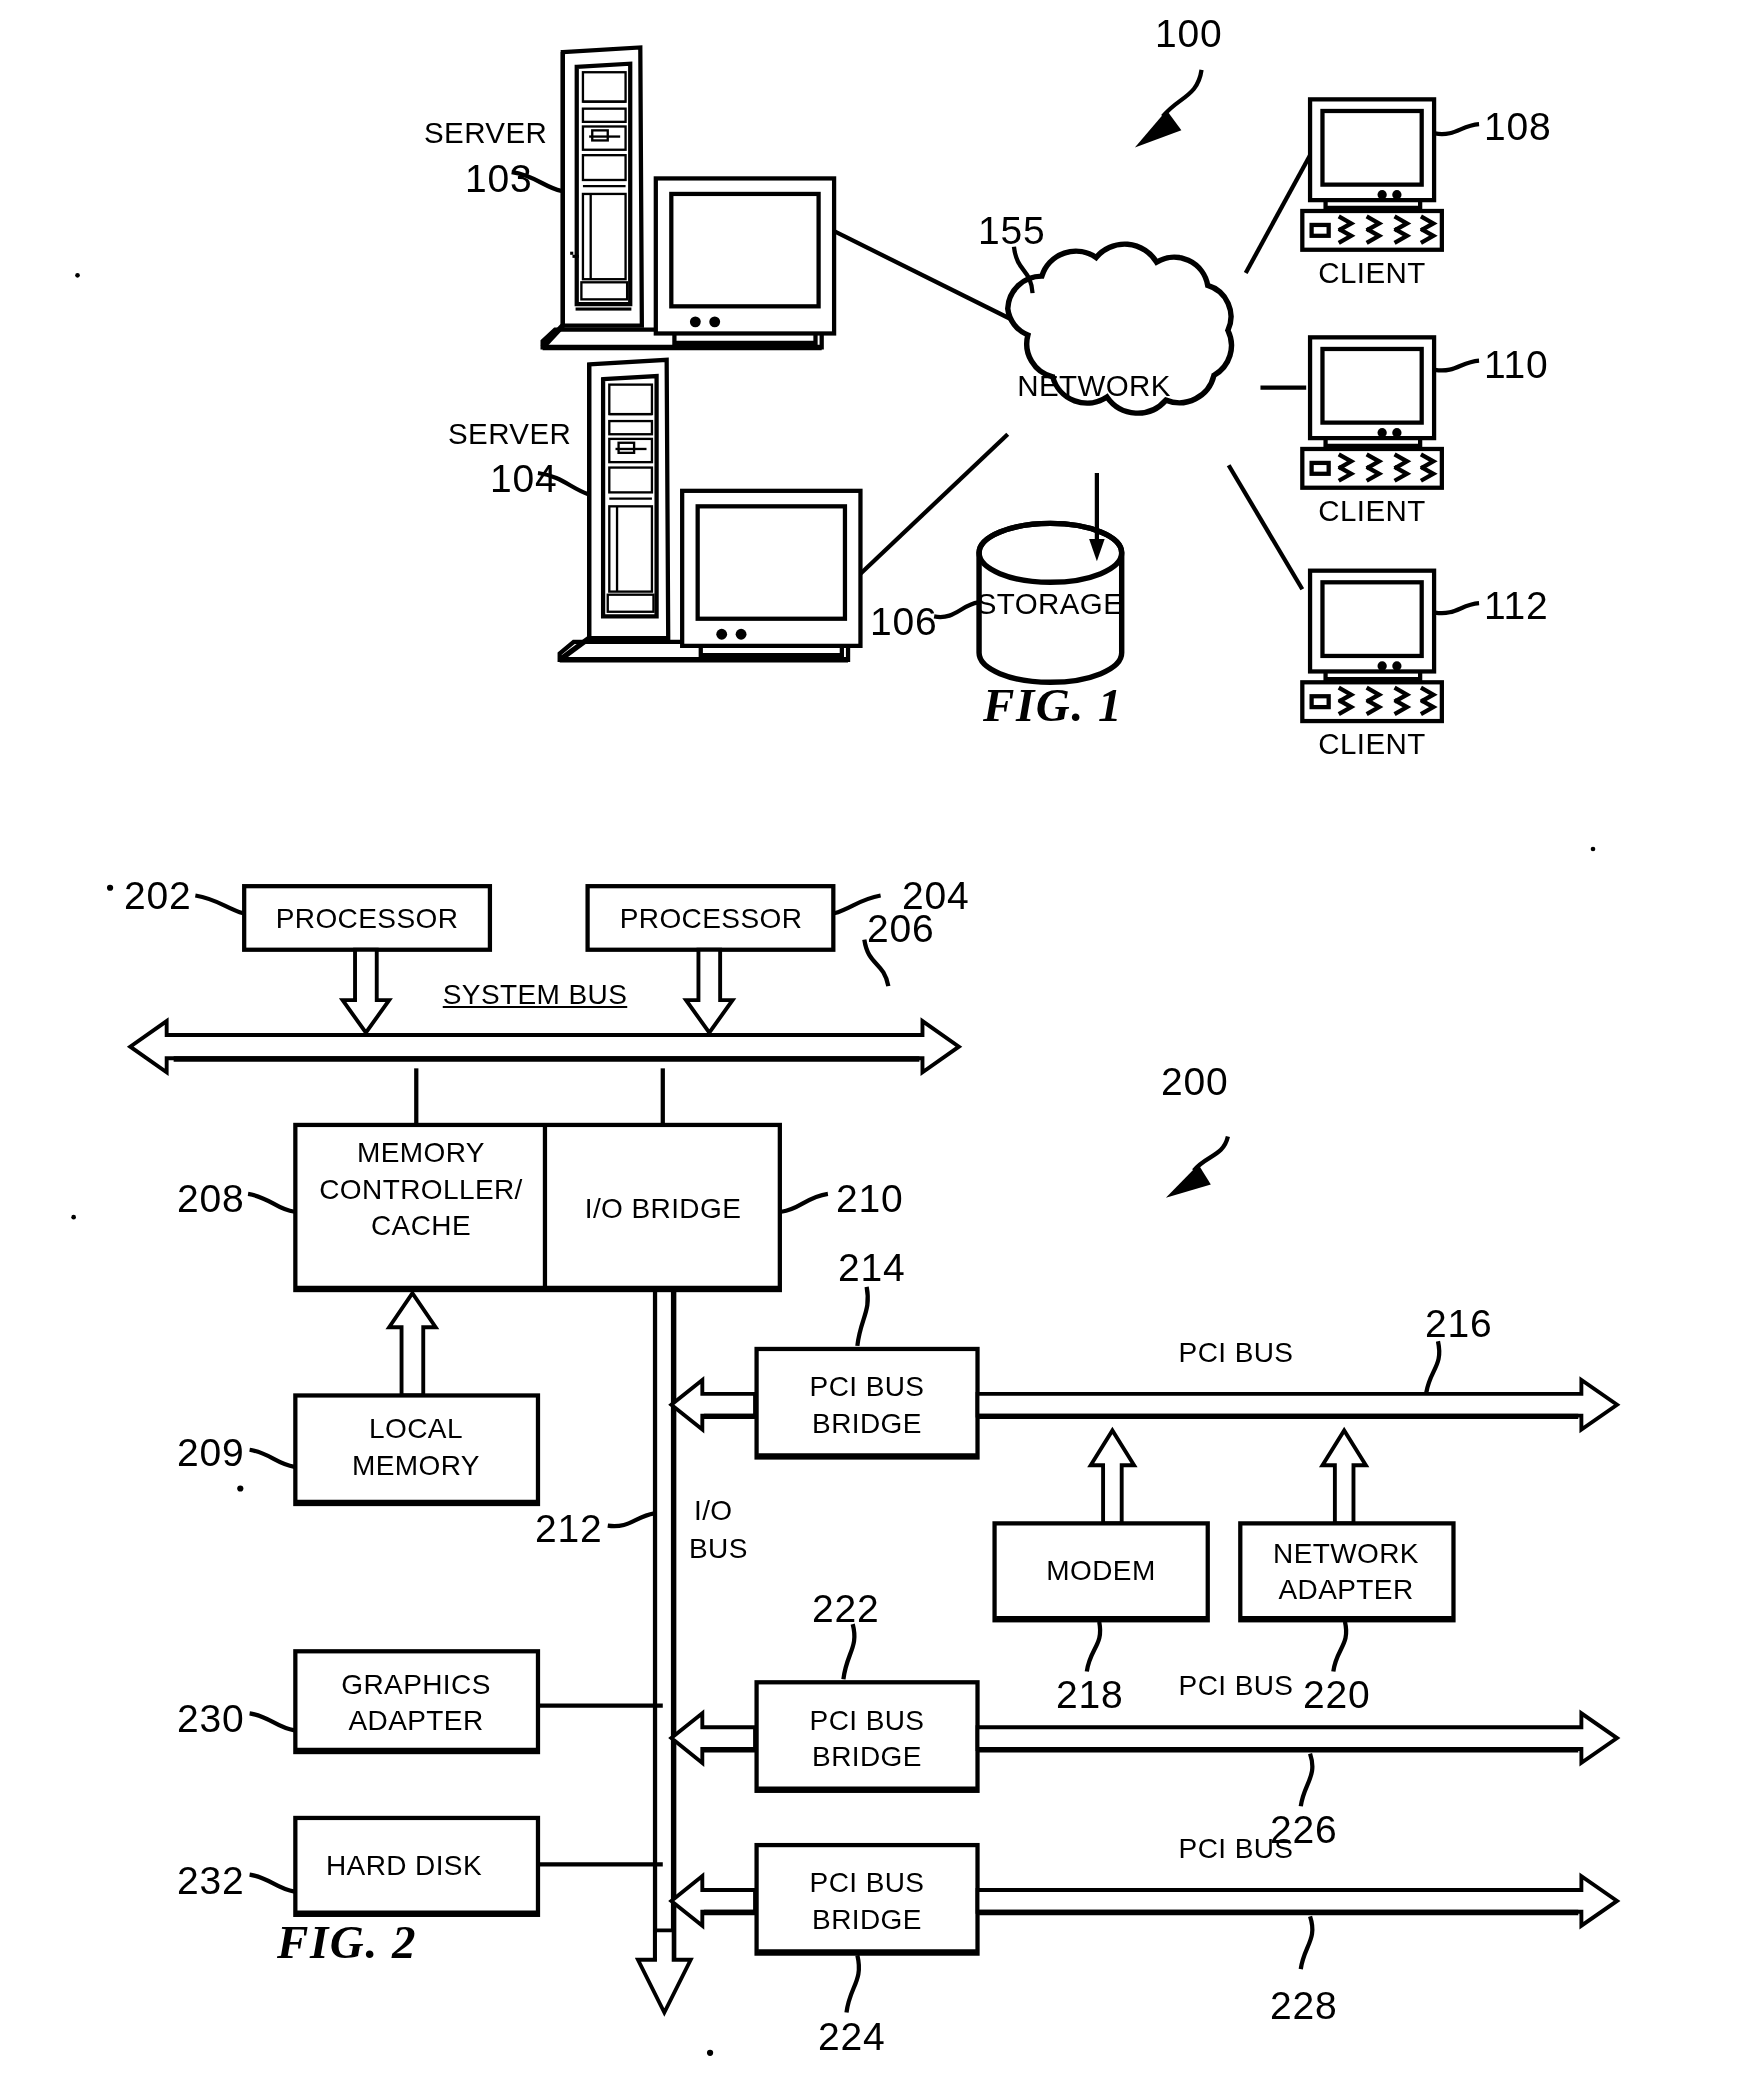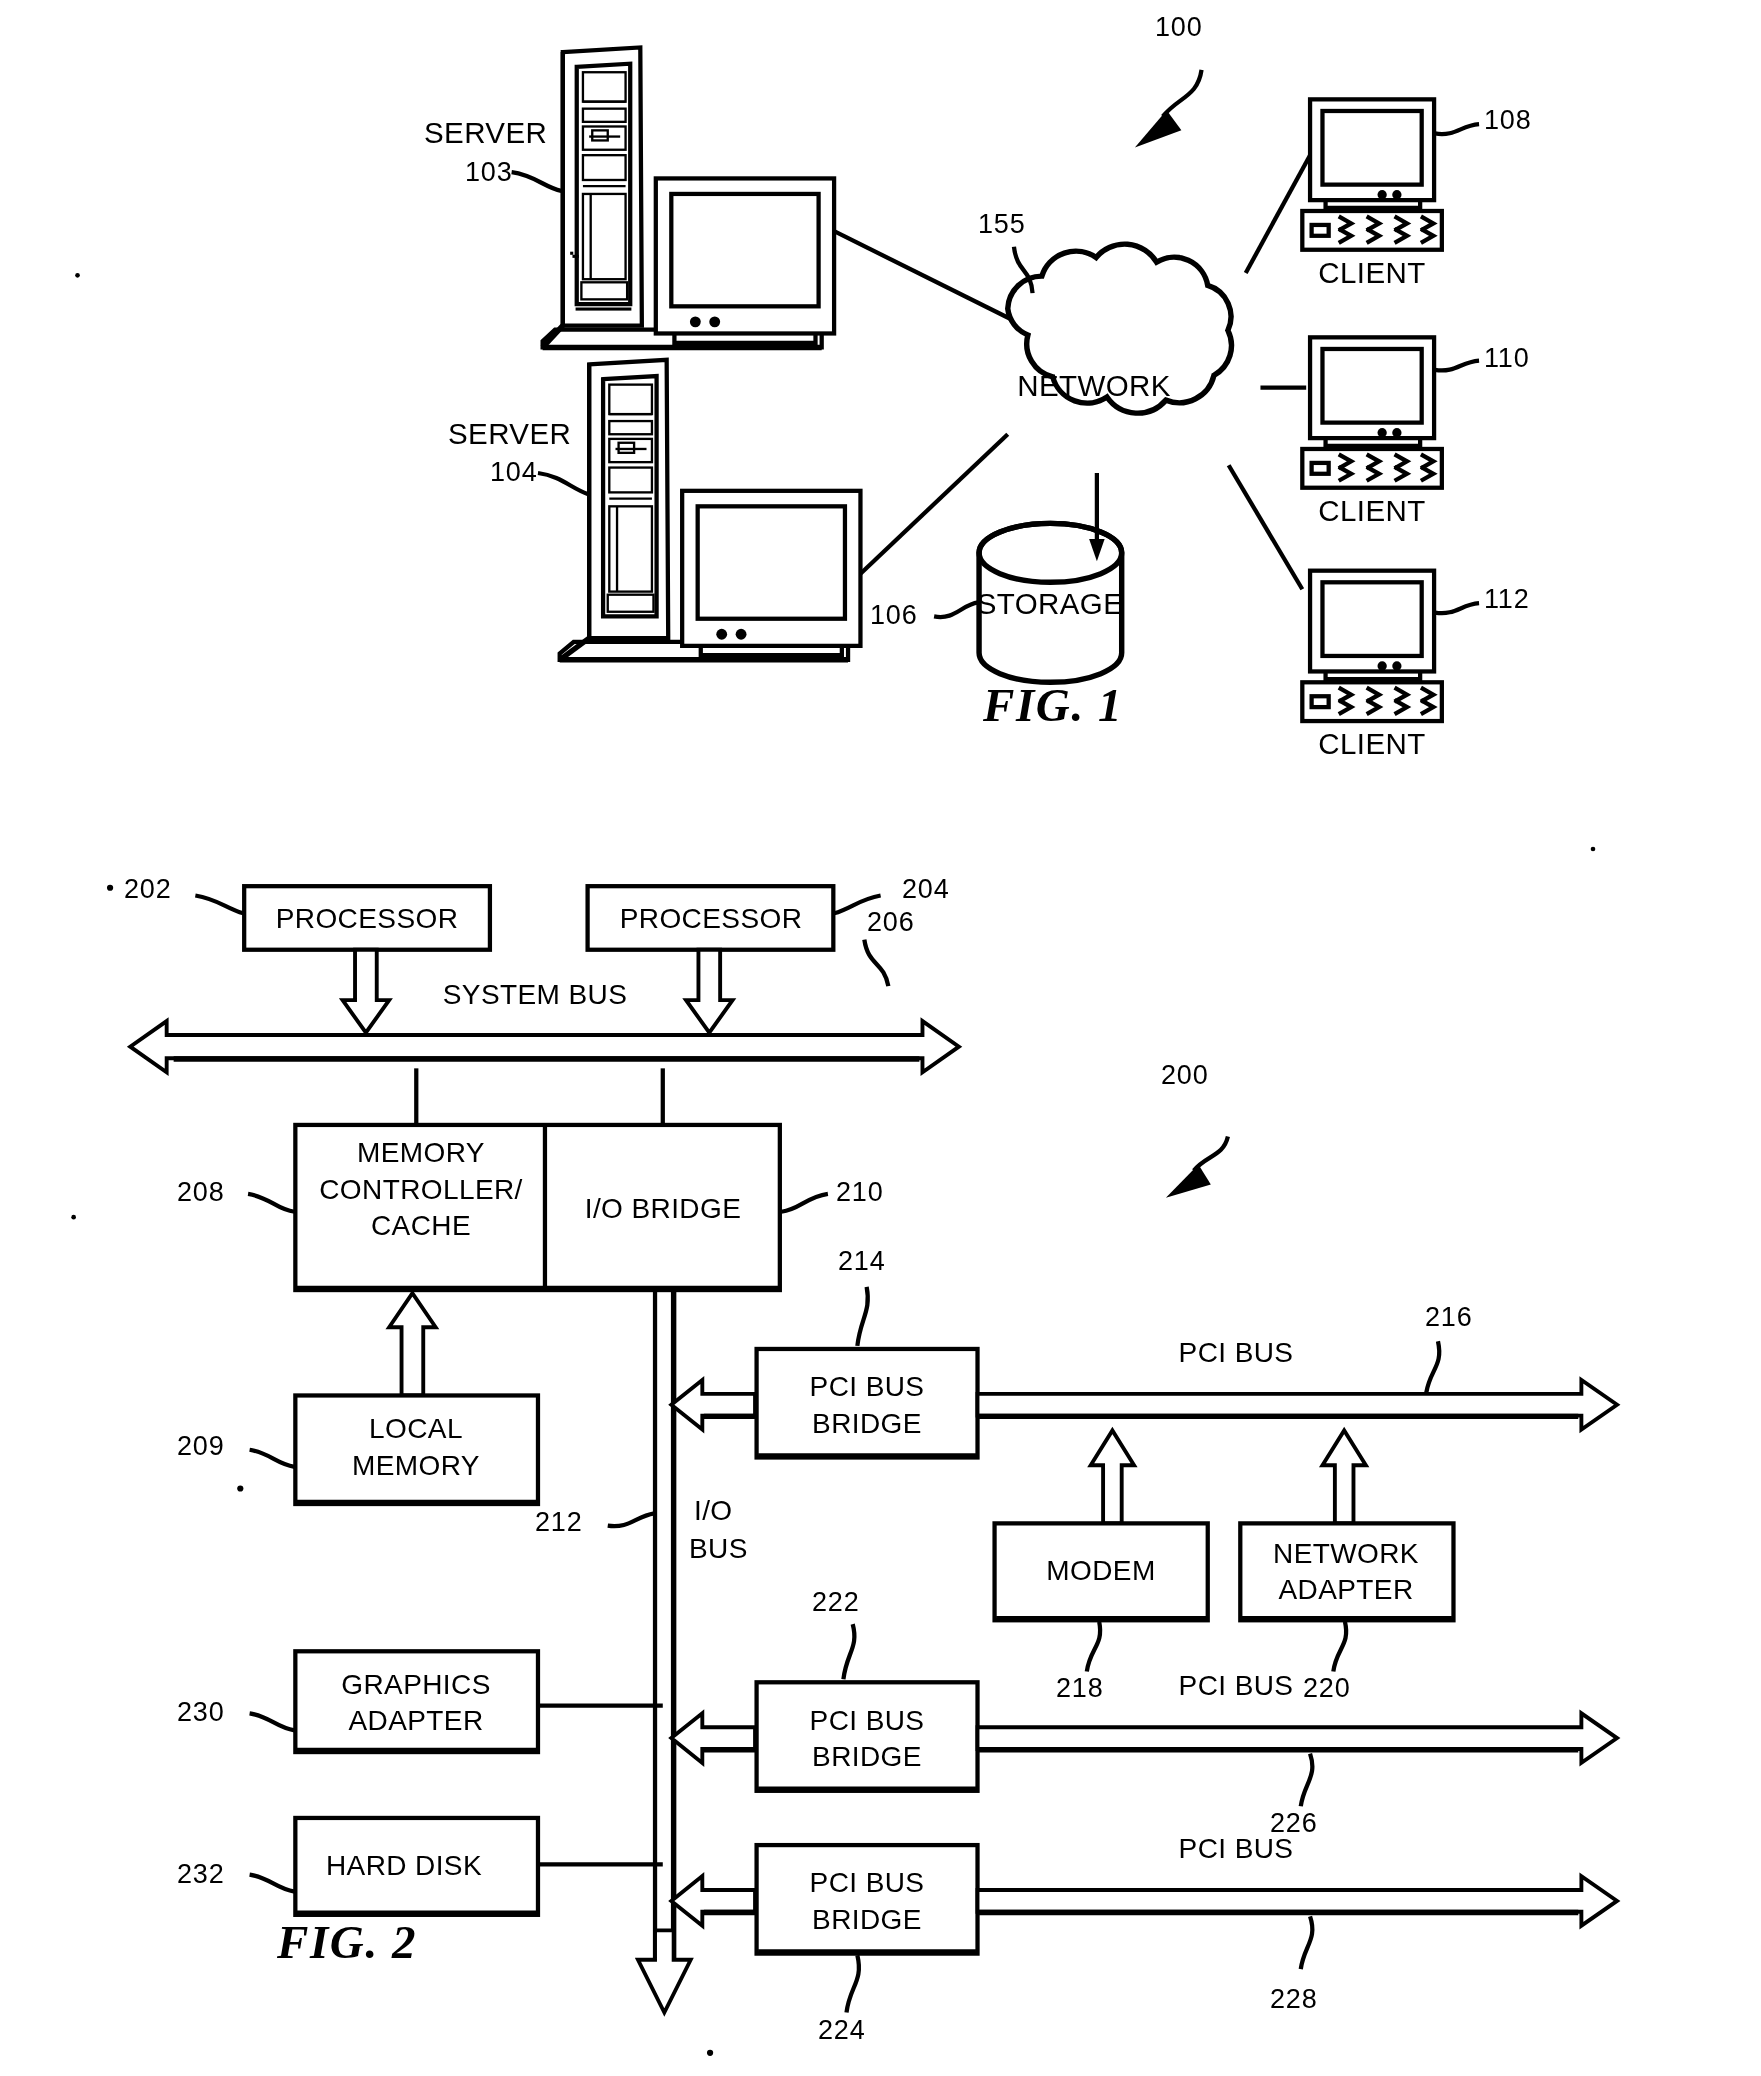--- a/index.html
+++ b/index.html
@@ -22,21 +22,21 @@
   }
   .lbl {
     position: absolute;
     font-family: "Liberation Sans", sans-serif;
     font-weight: 400;
     white-space: nowrap;
     letter-spacing: 0.4px;
     color: #000;
     user-select: none;
   }
-  .lbl.num { font-size: 27px; letter-spacing: 0.8px; }
+  .lbl.num { font-size: 39px; letter-spacing: 0.8px; }
   .lbl.cap { font-size: 29.5px; }
   .lbl.blk { font-size: 28px; text-align: center; line-height: 1.18; white-space: normal; }
   .figcap {
     position: absolute;
     font-family: "Liberation Serif", serif;
     font-style: italic;
     font-weight: 700;
     font-size: 47px;
     letter-spacing: 1.6px;
     color: #000;
@@ -371,21 +371,21 @@
   <div class="lbl cap ctr" style="left:1372px; top:727px;">CLIENT</div>
 
   <div class="figcap" style="left:983px; top:678px;">FIG. 1</div>
 
   <div class="lbl num" style="left:124px; top:874px;">202</div>
   <div class="lbl blk ctr" style="left:367px; top:902px; width:233px;">PROCESSOR</div>
 
   <div class="lbl num" style="left:888px; top:874px;margin-left:14px;">204</div>
   <div class="lbl blk ctr" style="left:711px; top:902px; width:233px;">PROCESSOR</div>
 
-  <div class="lbl blk ctr" style="left:535px; top:978px; width:264px;">SYSTEM BUS</div>
+  <div class="lbl blk ctr" style="left:535px; top:978px; width:264px;text-decoration:underline;">SYSTEM BUS</div>
   <div class="lbl num" style="left:867px; top:907px;">206</div>
 
   <div class="lbl num" style="left:177px; top:1177px;">208</div>
   <div class="lbl blk ctr" style="left:421px; top:1136px; width:248px;">MEMORY</div>
   <div class="lbl blk ctr" style="left:421px; top:1173px; width:256px;">CONTROLLER/</div>
   <div class="lbl blk ctr" style="left:421px; top:1209px; width:248px;">CACHE</div>
 
   <div class="lbl blk ctr" style="left:663px; top:1192px; width:225px;">I/O BRIDGE</div>
   <div class="lbl num" style="left:836px; top:1177px;">210</div>
 

